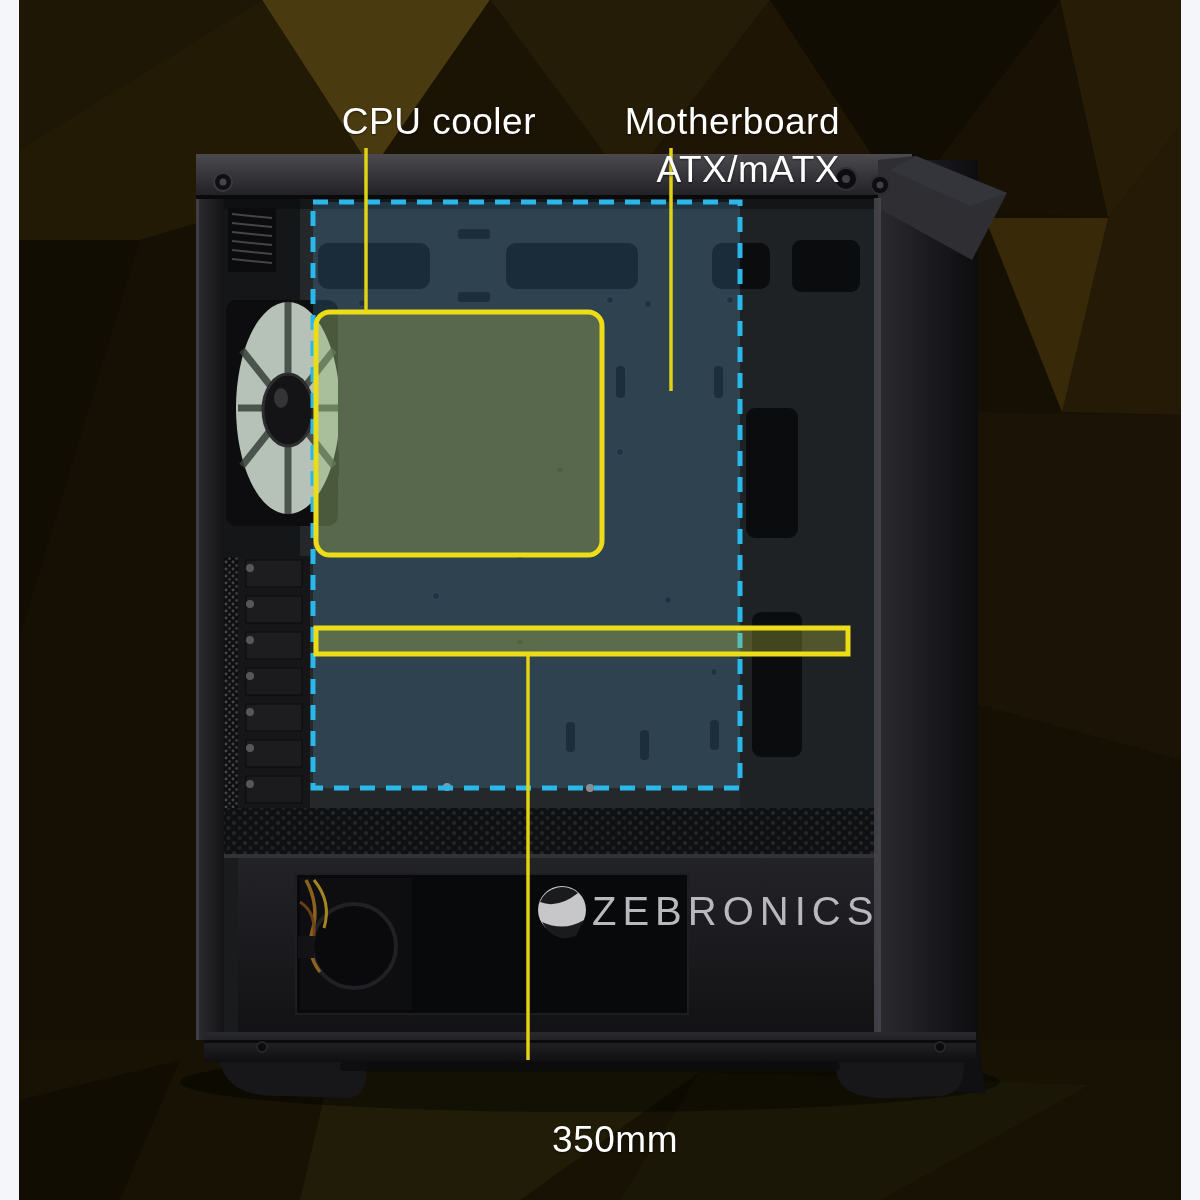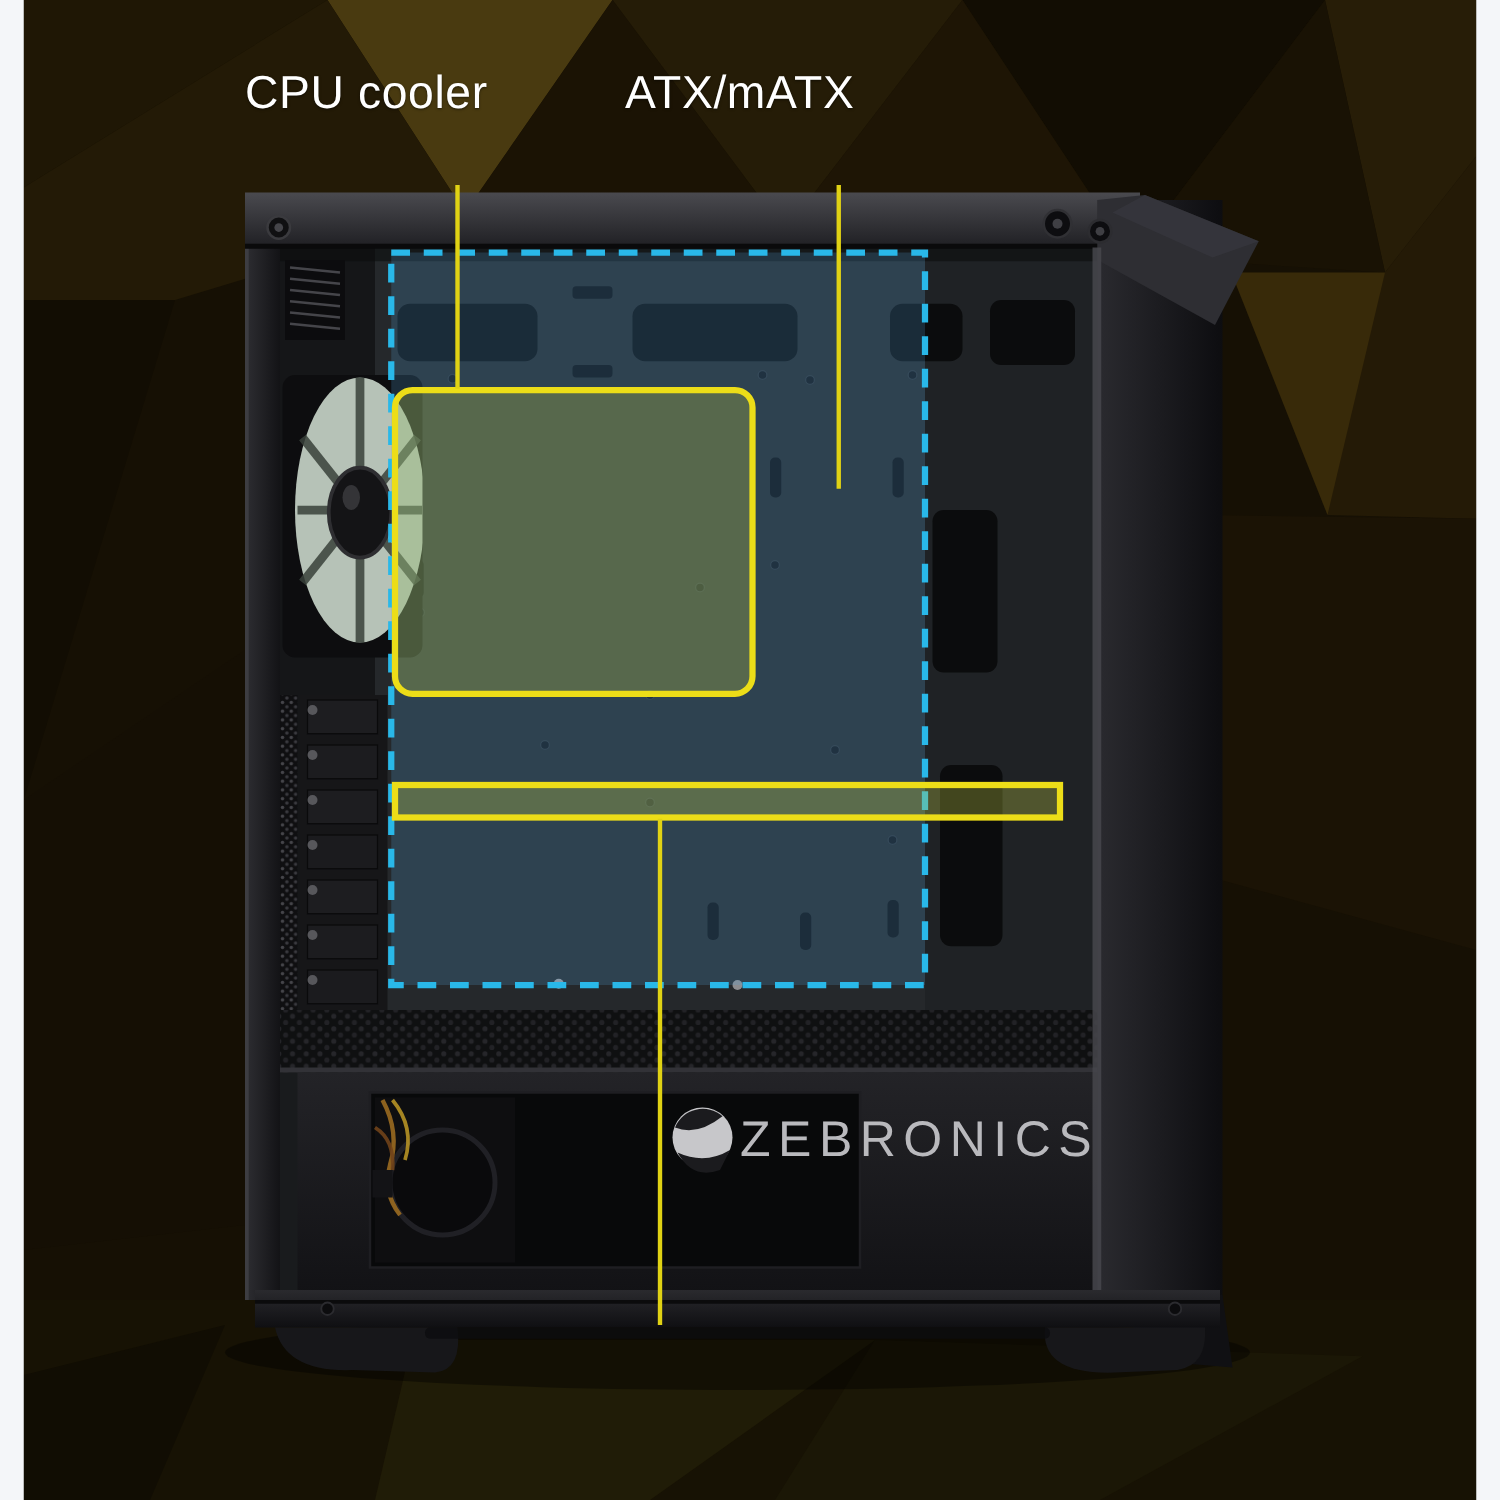--- a/index.html
+++ b/index.html
@@ -6,23 +6,24 @@
   #stage{
     position:relative;width:1200px;height:1200px;overflow:hidden;
     background:#161004;
     font-family:"Liberation Sans", sans-serif;
   }
   .side-strip{position:absolute;top:0;width:19px;height:1200px;background:#f4f6f9;z-index:5;}
   #strip-left{left:0;}
   #strip-right{right:0;}
   svg{position:absolute;left:0;top:0;}
   .callout{
-    position:absolute;z-index:4;color:#ffffff;text-align:left;
+    position:absolute;z-index:4;color:#ffffff;text-align:right;
     font-size:37px;line-height:48px;font-weight:500;letter-spacing:.5px;
     text-shadow:0 1px 2px rgba(0,0,0,.55);
+    margin-top:48px;
   }
   .callout span{display:block;}
 </style>
 </head>
 <body>
 
 <div id="stage">
 
   <svg width="1200" height="1200" viewBox="0 0 1200 1200">
     <defs>
@@ -252,20 +253,22 @@
       <line x1="366" y1="148" x2="366" y2="311" stroke="#e0d214" stroke-width="3.5"></line>
       <line x1="671" y1="148" x2="671" y2="391" stroke="#e0d214" stroke-width="3.5"></line>
       <line x1="528" y1="655" x2="528" y2="1060" stroke="#e0d214" stroke-width="3.5"></line>
     </g>
   </svg>
 
   <div class="callout" style="left:196px;top:50px;width:340px;">
     <span>CPU cooler</span>
   </div>
   <div class="callout" style="left:500px;top:50px;width:340px;">
+    <span>Motherboard</span>
     <span>ATX/mATX</span>
   </div>
   <div class="callout" style="left:378px;top:1068px;width:300px;">
+    <span>350mm</span>
   </div>
 
   <div class="side-strip" id="strip-left"></div>
   <div class="side-strip" id="strip-right"></div>
 </div>
 
 </body></html>

